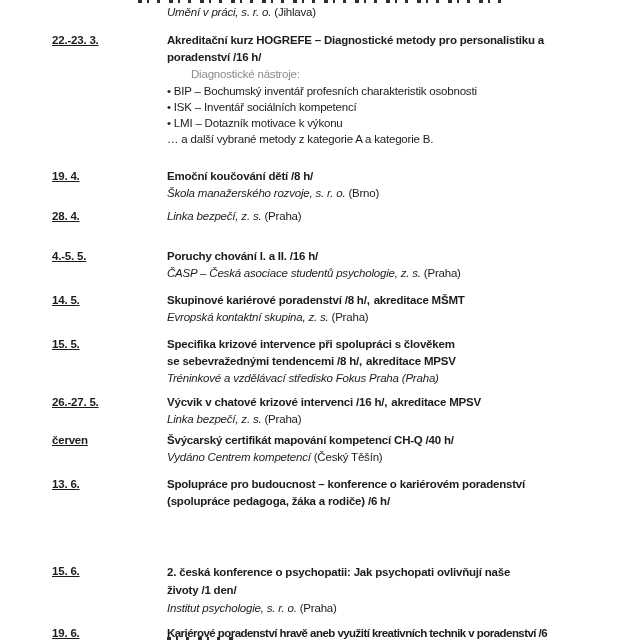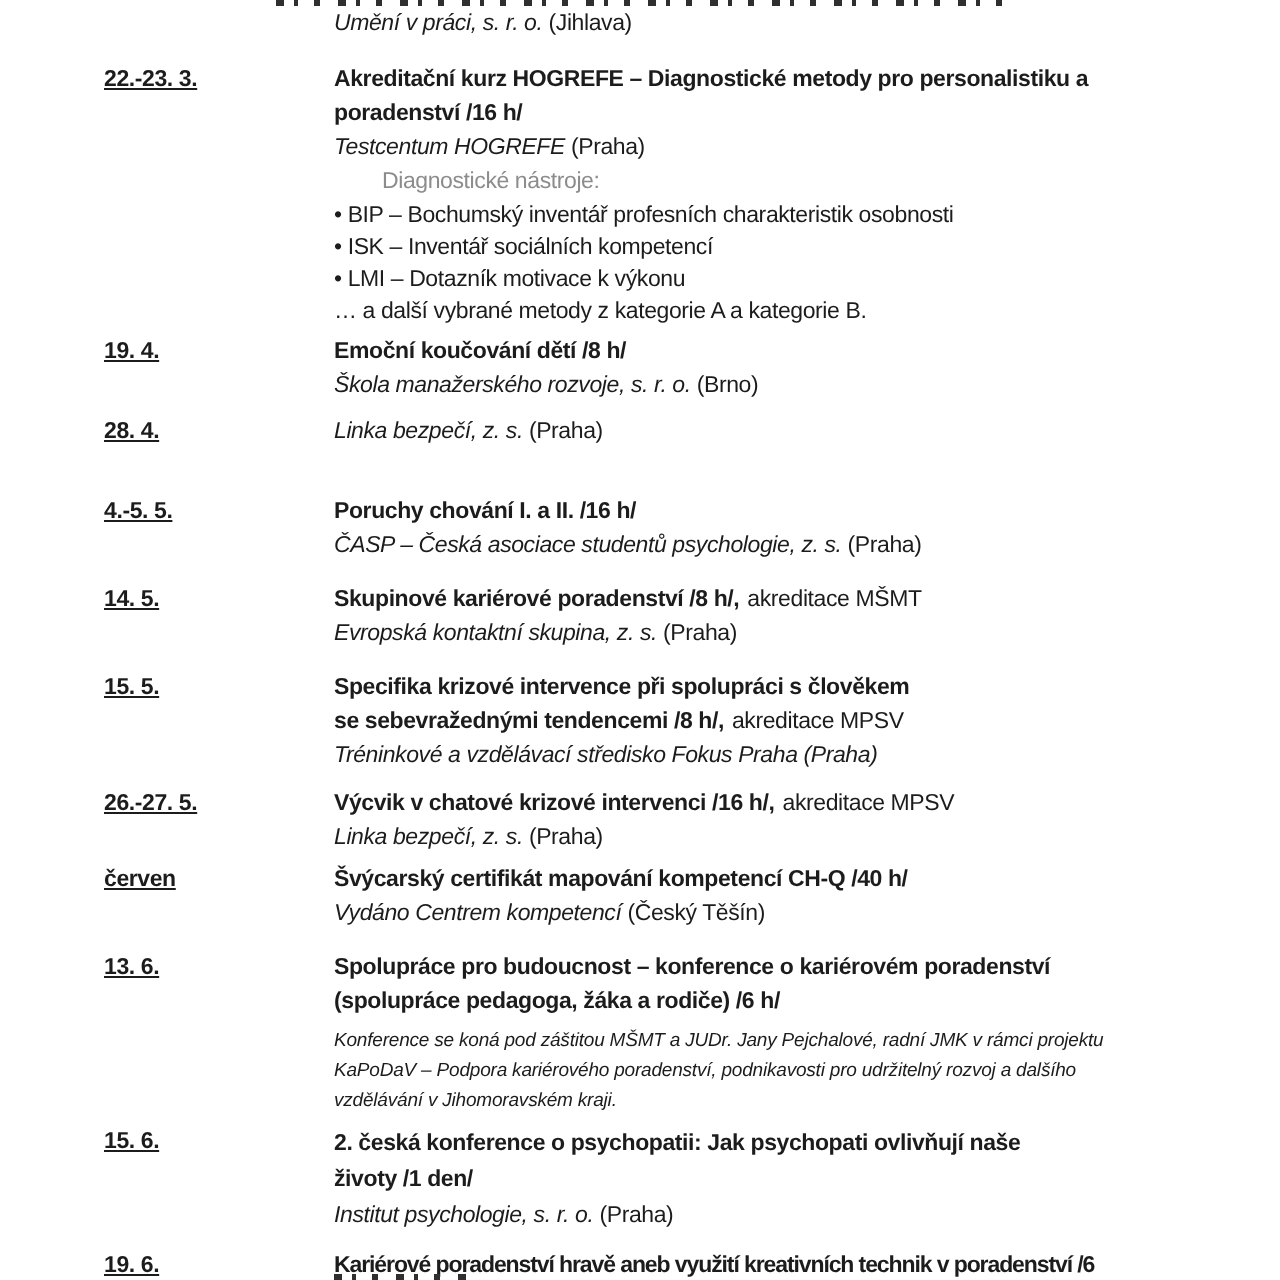--- a/index.html
+++ b/index.html
@@ -8,21 +8,21 @@
   .page{position:absolute;inset:0;background:#ffffff;}
   .entry{position:absolute;left:0;right:0;}
   .date{position:absolute;left:52px;width:110px;font-size:11.5px;font-weight:bold;
         letter-spacing:-0.2px;line-height:17px;text-decoration:underline;}
   .content{position:absolute;left:167px;right:10px;font-size:11.5px;
            letter-spacing:-0.2px;line-height:17px;}
   .ln{white-space:nowrap;}
   .b{font-weight:bold;}
   .it{font-style:italic;}
   .city{margin-left:3px;}
-  .suffix{font-weight:400;margin-left:4px;text-align:right;}
+  .suffix{font-weight:700;margin-left:4px;text-align:right;}
   .gray{color:#8c8c8c;margin-left:24px;}
   .bullet{line-height:16px;}
   .xtight{letter-spacing:-0.55px;}
   .note{font-size:9.5px;line-height:15px;font-style:italic;letter-spacing:-0.1px;margin-top:3px;}
   .frag{position:absolute;height:3px;
         background:repeating-linear-gradient(90deg,#2f2f2f 0 4px,transparent 4px 9px,
                    #2f2f2f 9px 11px,transparent 11px 19px,#2f2f2f 19px 22px,transparent 22px 31px);}
   .frag-top{top:0;left:138px;width:372px;}
   .frag-bottom{top:637px;left:167px;width:70px;height:3px;}
 </style>
@@ -37,21 +37,20 @@
     <div class="content">
       <div class="ln it"><span class="it">Umění v práci, s. r. o.</span><span class="city" style="font-style:normal;">(Jihlava)</span></div>
     </div>
   </div>
 
   <div class="entry" style="top:32px;">
     <div class="date">22.-23. 3.</div>
     <div class="content">
       <div class="ln b">Akreditační kurz HOGREFE – Diagnostické metody pro personalistiku a</div>
       <div class="ln b">poradenství /16 h/</div>
-      <div class="ln"><span class="it">Testcentum HOGREFE</span><span class="city">(Praha)</span></div>
       <div class="ln gray">Diagnostické nástroje:</div>
       <div class="ln bullet">• BIP – Bochumský inventář profesních charakteristik osobnosti</div>
       <div class="ln bullet">• ISK – Inventář sociálních kompetencí</div>
       <div class="ln bullet">• LMI – Dotazník motivace k výkonu</div>
       <div class="ln">… a další vybrané metody z kategorie A a kategorie B.</div>
     </div>
   </div>
 
   <div class="entry" style="top:168px;">
     <div class="date">19. 4.</div>
@@ -107,25 +106,20 @@
       <div class="ln b">Švýcarský certifikát mapování kompetencí CH-Q /40 h/</div>
       <div class="ln"><span class="it">Vydáno Centrem kompetencí</span><span class="city">(Český Těšín)</span></div>
     </div>
   </div>
 
   <div class="entry" style="top:476px;">
     <div class="date">13. 6.</div>
     <div class="content">
       <div class="ln b">Spolupráce pro budoucnost – konference o kariérovém poradenství</div>
       <div class="ln b">(spolupráce pedagoga, žáka a rodiče) /6 h/</div>
-      <div class="note">
-        <div class="ln">Konference se koná pod záštitou MŠMT a JUDr. Jany Pejchalové, radní JMK v rámci projektu</div>
-        <div class="ln">KaPoDaV – Podpora kariérového poradenství, podnikavosti pro udržitelný rozvoj a dalšího</div>
-        <div class="ln">vzdělávání v Jihomoravském kraji.</div>
-      </div>
     </div>
   </div>
 
   <div class="entry" style="top:563px;">
     <div class="date">15. 6.</div>
     <div class="content" style="line-height:18px;">
       <div class="ln b">2. česká konference o psychopatii: Jak psychopati ovlivňují naše</div>
       <div class="ln b">životy /1 den/</div>
       <div class="ln"><span class="it">Institut psychologie, s. r. o.</span><span class="city">(Praha)</span></div>
     </div>

